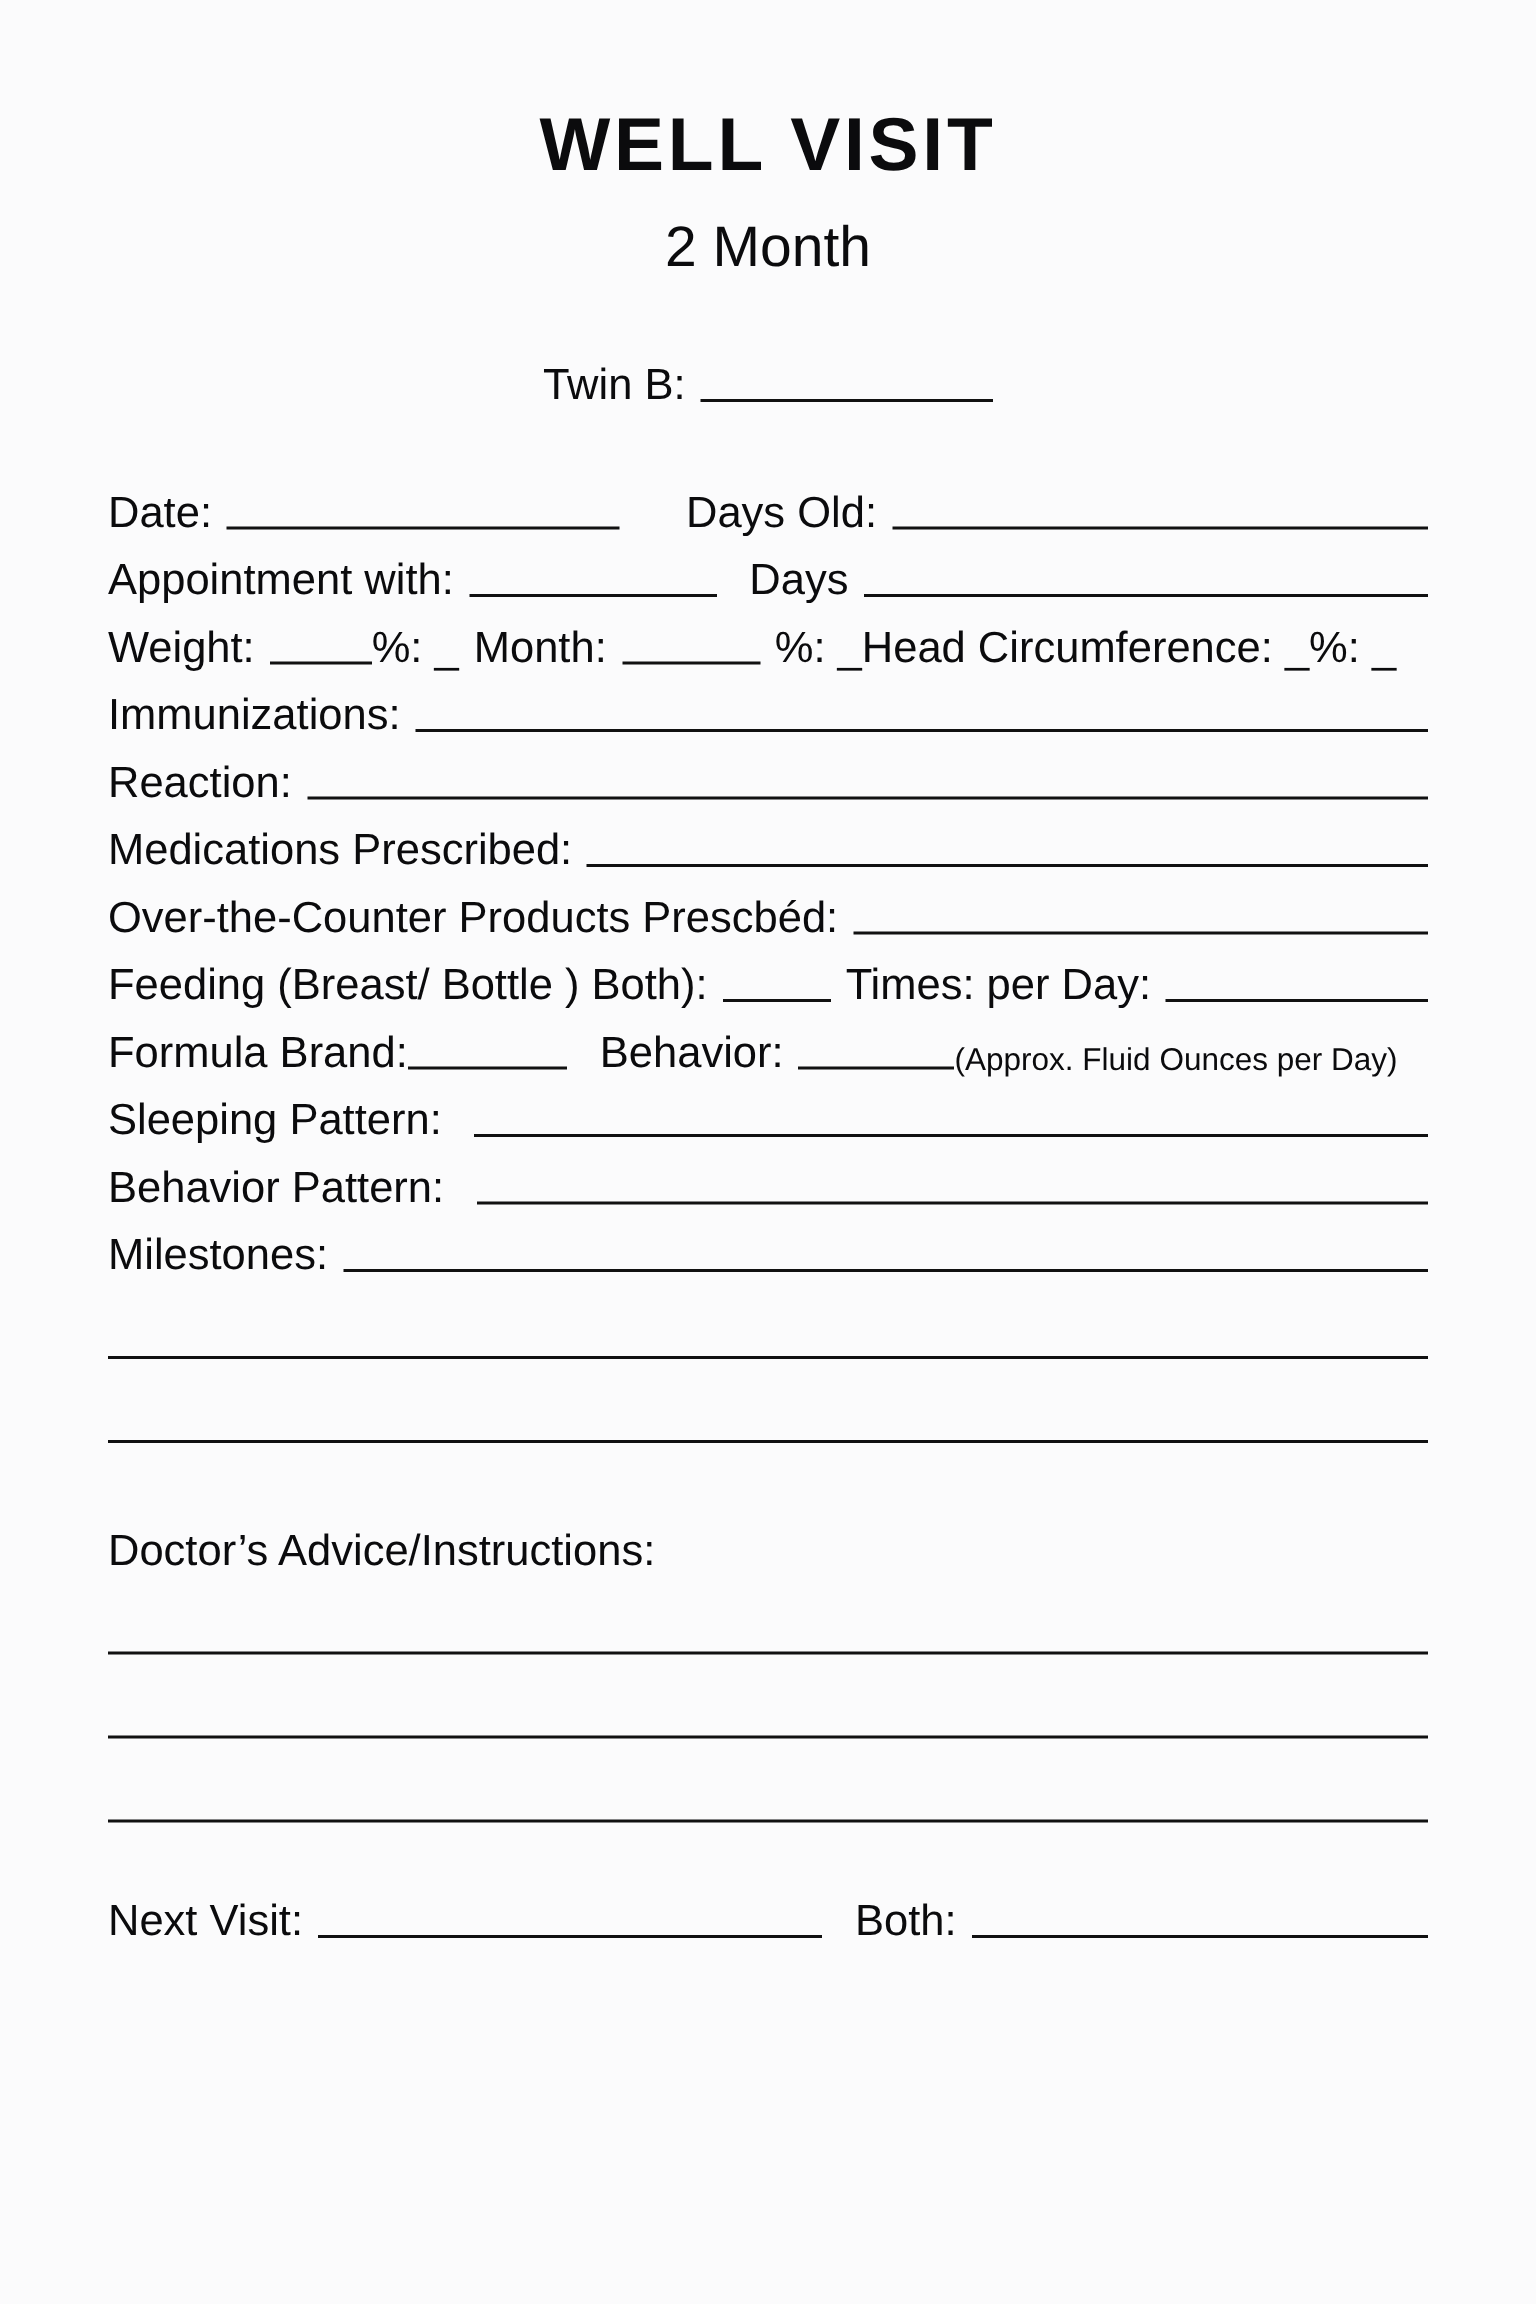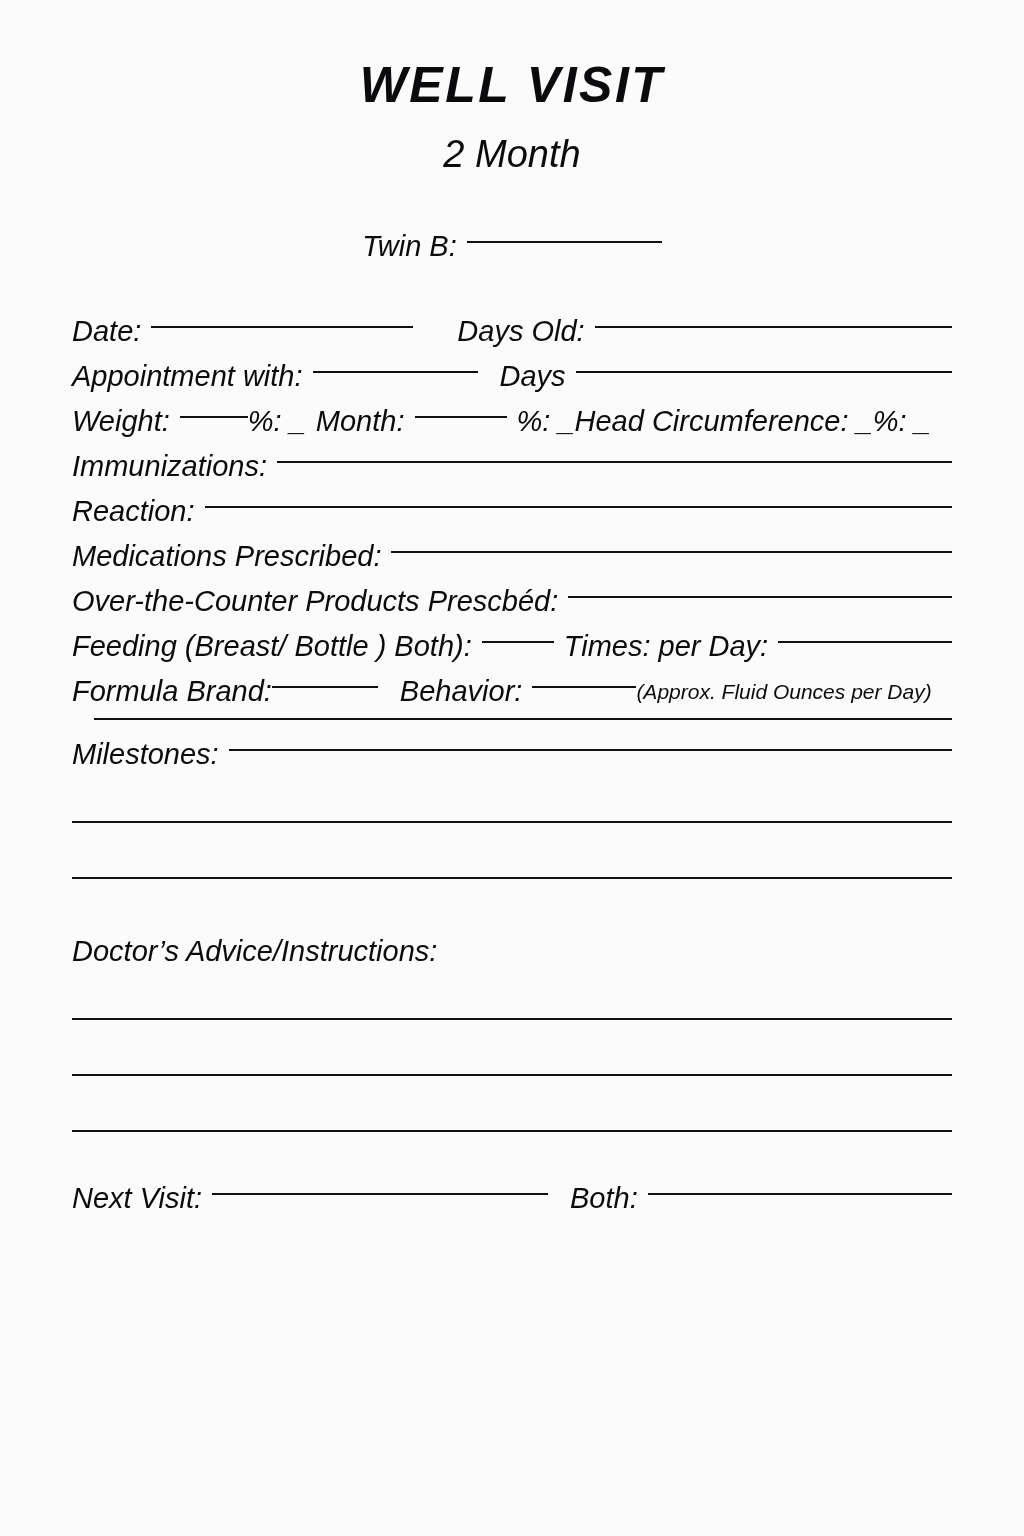--- a/index.html
+++ b/index.html
@@ -14,22 +14,21 @@
     font-family: "Liberation Sans", sans-serif;
     color: #0b0b0d;
     overflow: hidden;
   }
 
   .page {
     position: relative;
     width: 1024px;
     height: 1148px;
     box-sizing: border-box;
-    padding: 0 72px;
-    font-style: italic;
+    padding: 11px 72px;
   }
 
   
   .title {
     text-align: center;
     font-size: 50px;
     font-weight: 700;
     letter-spacing: 2.5px;
     margin: 0;
     padding-top: 58px;
@@ -40,21 +39,21 @@
     font-size: 38px;
     font-weight: 400;
     margin: 0;
     padding-top: 22px;
     line-height: 1.1;
   }
 
   
   .row {
     display: flex;
-    align-items: center;
+    align-items: flex-end;
     font-size: 29px;
     line-height: 1;
     white-space: nowrap;
   }
   .row.centered { justify-content: center; }
 
   .lbl { flex: 0 0 auto; }
 
   
   .rule {
@@ -171,22 +170,28 @@
   <div class="row s-next-l">
     <span class="lbl">Formula Brand:</span>
     <span class="rule" style="width:106px"></span>
     <span class="gap-md"></span>
     <span class="lbl">Behavior:</span>
     <span class="gap-sm"></span>
     <span class="rule" style="width:104px"></span>
     <span class="note">(Approx. Fluid Ounces per Day)</span>
   </div>
 
-
-  <div class="row s-next-l">
+  <div class="row s-next-l">
+    <span class="lbl">Sleeping Pattern:</span>
+    <span class="gap-md"></span>
+    <span class="rule grow"></span>
+  </div>
+
+  <div class="row s-next-l">
+    <span class="lbl">Behavior Pattern:</span>
     <span class="gap-md"></span>
     <span class="rule grow"></span>
   </div>
 
   <div class="row s-next-l">
     <span class="lbl">Milestones:</span>
     <span class="gap-sm"></span>
     <span class="rule grow"></span>
   </div>
 

